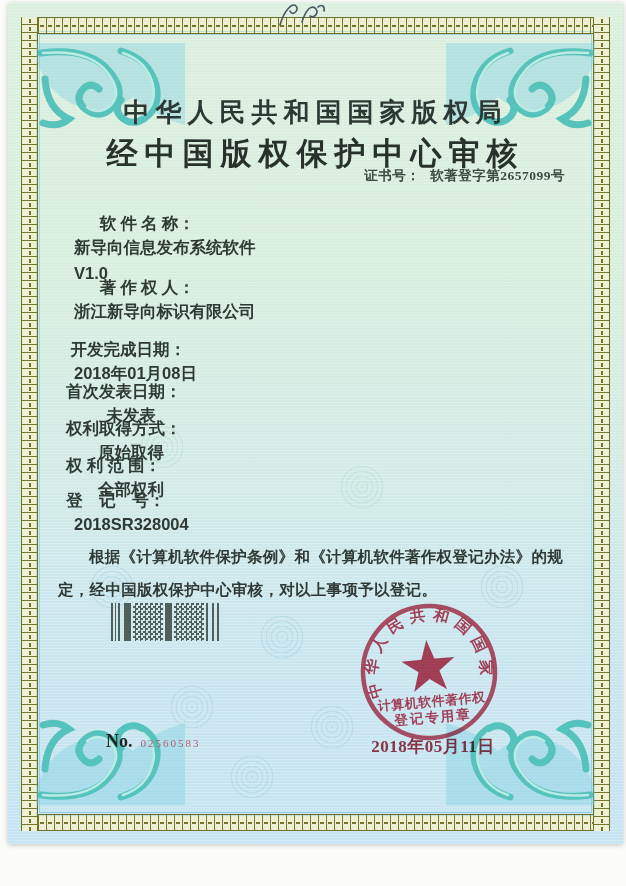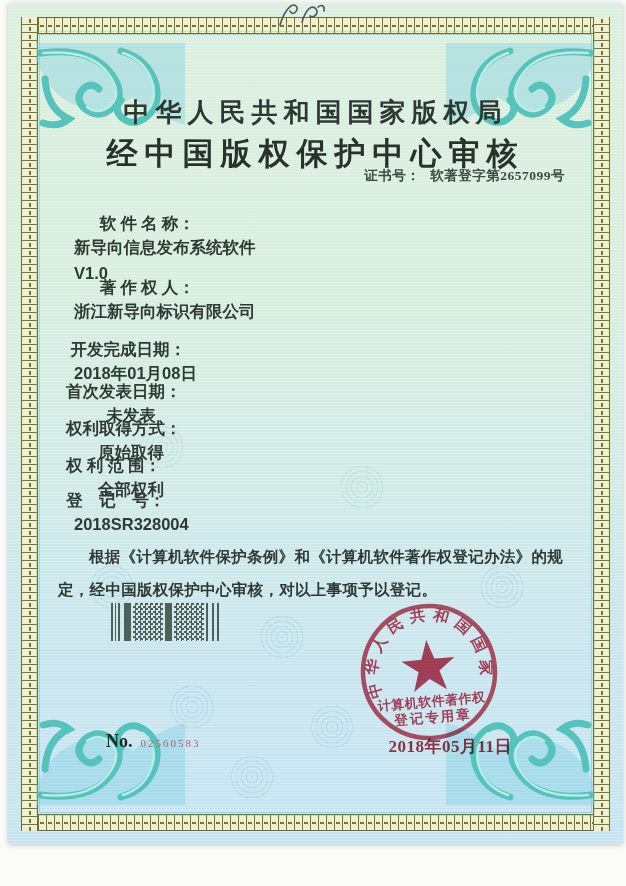--- a/index.html
+++ b/index.html
@@ -68,21 +68,21 @@
   .bc-solid{flex:0 0 7px;background:#3f4e45;}
   .bc-mx{flex:1 1 auto;background:repeating-conic-gradient(#3f4e45 0 25%,transparent 0 50%);background-size:5px 5px;}
   
   .seal{position:absolute;left:350px;top:598px;width:142px;height:142px;transform:rotate(-5deg);
     mix-blend-mode:multiply;opacity:.95;}
   .seal svg{position:absolute;inset:0;overflow:visible;}
   .seal-line{position:absolute;left:0;right:0;text-align:center;color:#c43b52;font-weight:bold;
     font-family:"Liberation Sans",sans-serif;}
   .seal-l1{top:92px;font-size:13px;letter-spacing:.5px;}
   .seal-l2{top:108px;font-size:13.5px;letter-spacing:2px;}
-  .seal-date{position:absolute;left:346px;top:732px;width:158px;text-align:right;
+  .seal-date{position:absolute;left:346px;top:732px;width:158px;text-align:center;
     font-size:17px;font-weight:bold;color:#a93a49;letter-spacing:.5px;mix-blend-mode:multiply;}
   .serial{position:absolute;left:98px;top:728px;font-size:18px;}
   .serial .no-lab{font-weight:bold;color:#1d2622;margin-right:8px;margin-top:20px;}
   .serial .no-digits{font-family:Liberation Serif, serif;font-size:11px;color:#b26070;letter-spacing:2px;}
   .scribble{position:absolute;left:272px;top:0;width:60px;height:28px;}
 </style>
 </head>
 <body>
 
 <svg width="0" height="0" style="position:absolute" aria-hidden="true">

